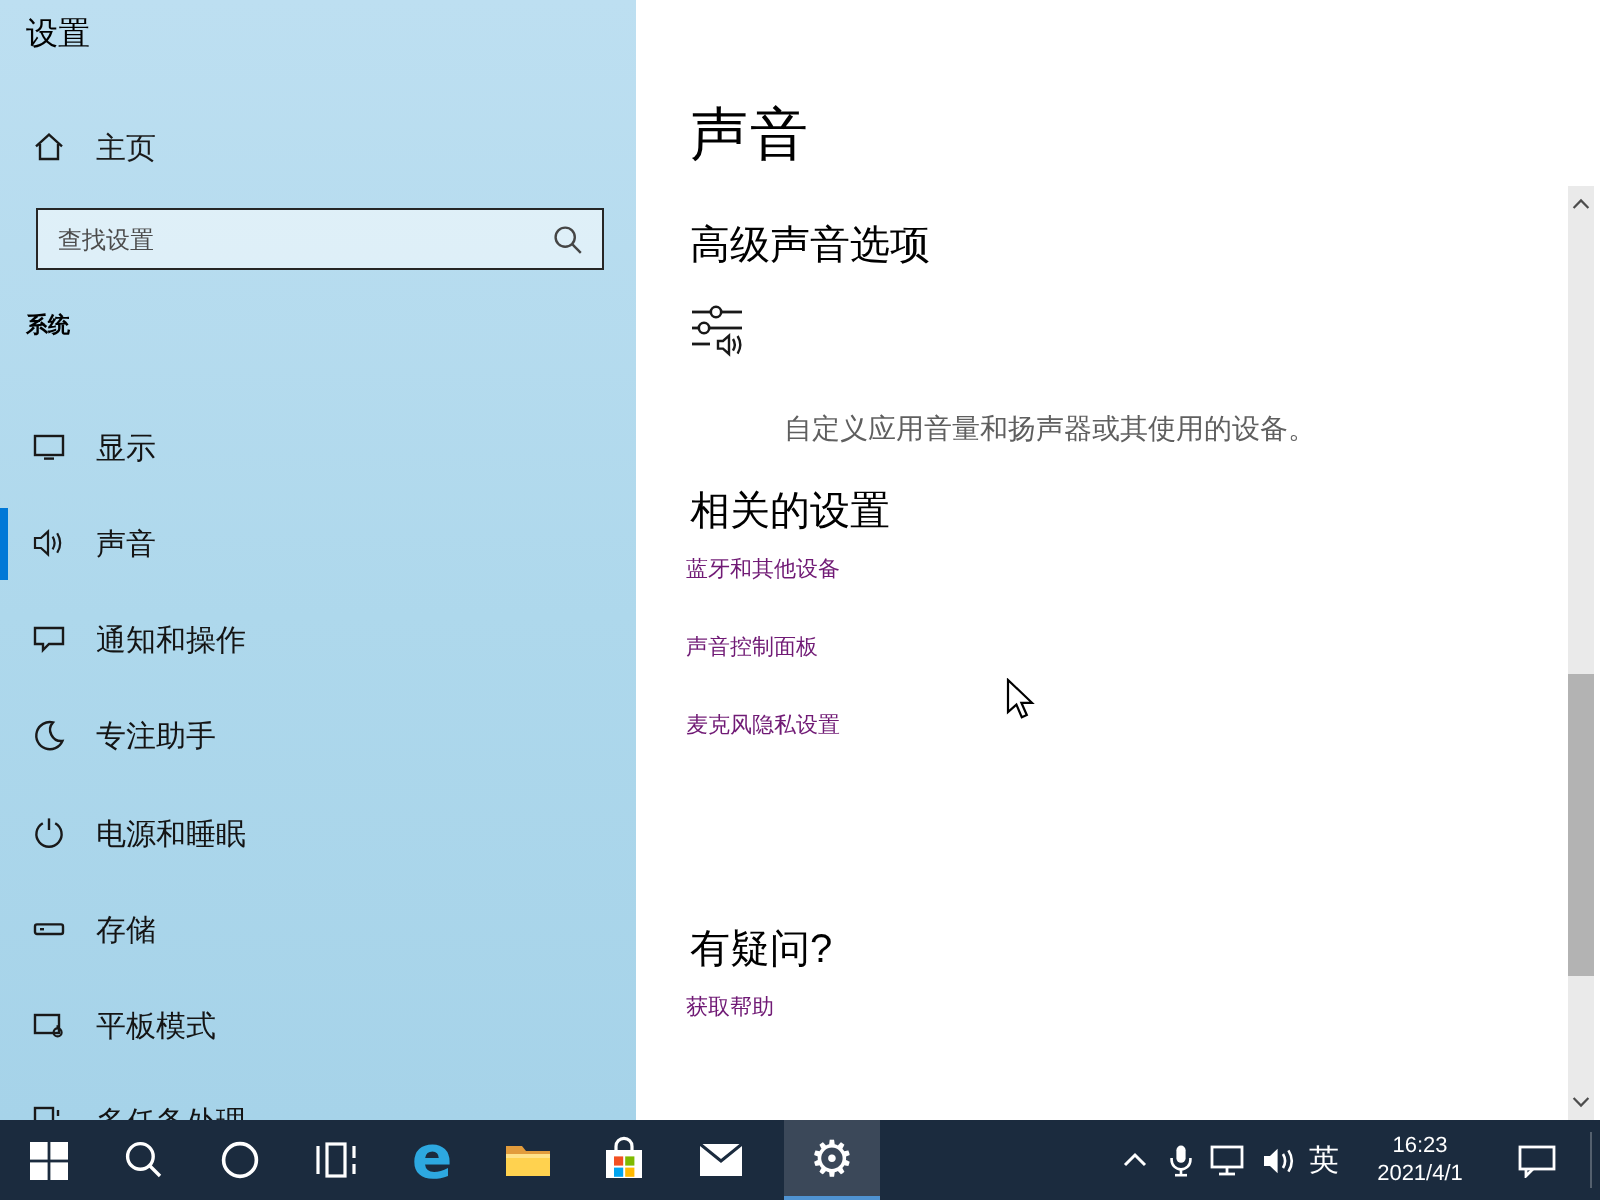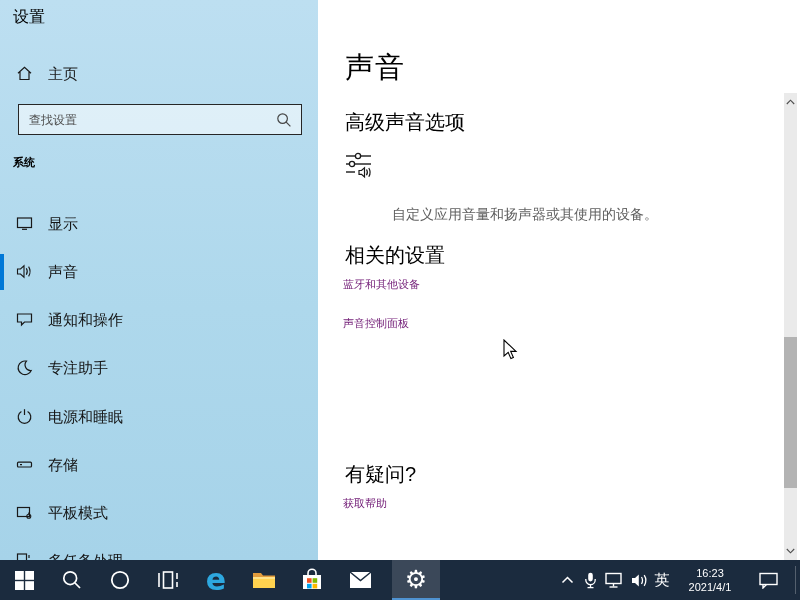--- a/index.html
+++ b/index.html
@@ -217,20 +217,21 @@
             <path d="M23.8 17 Q26.5 21.4 23.8 25.8" fill="none" stroke="#191919" stroke-width="1.2"></path>
           </g>
         </svg>
       </span>
       <div class="item-desc">自定义应用音量和扬声器或其使用的设备。</div>
     </div>
 
     <div class="h2" style="top:242px">相关的设置</div>
     <a class="link" style="top:277px">蓝牙和其他设备</a>
     <a class="link" style="top:316px">声音控制面板</a>
+    <a class="link" style="top:355px">麦克风隐私设置</a>
 
     <div class="h2" style="top:461px">有疑问?</div>
     <a class="link" style="top:496px">获取帮助</a>
 
     <div class="scrollbar">
       <div class="scroll-arrow up">
         <svg width="9" height="6" viewBox="0 0 9 6">
             <polyline points="0.8,5 4.5,1.2 8.2,5" fill="none" stroke="#4d4d4d" stroke-width="1.1"></polyline>
           </svg>
       </div>

